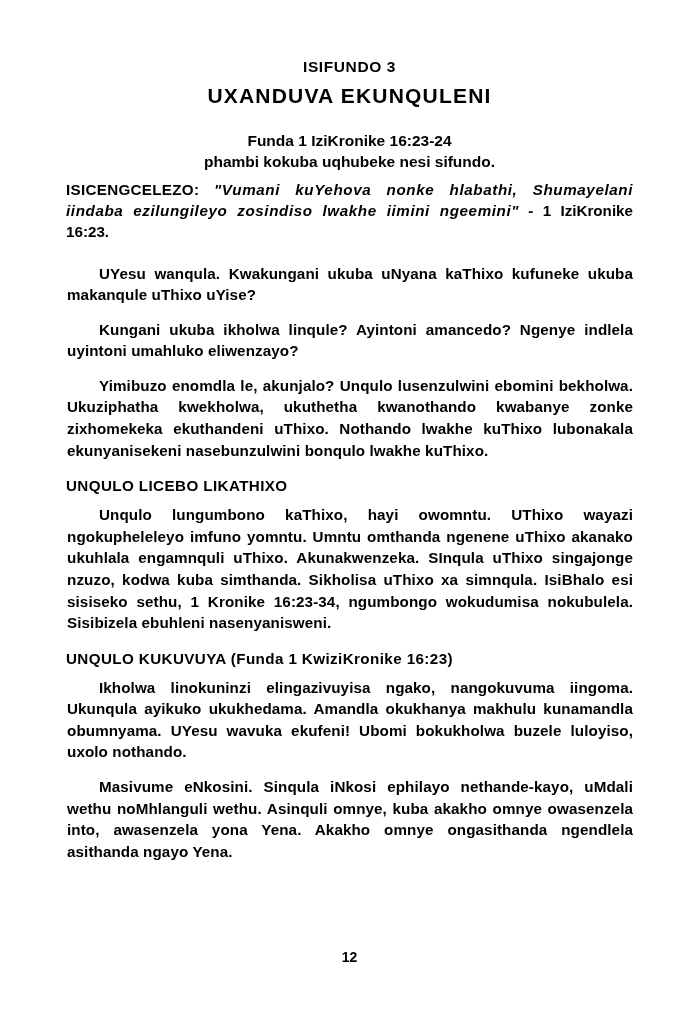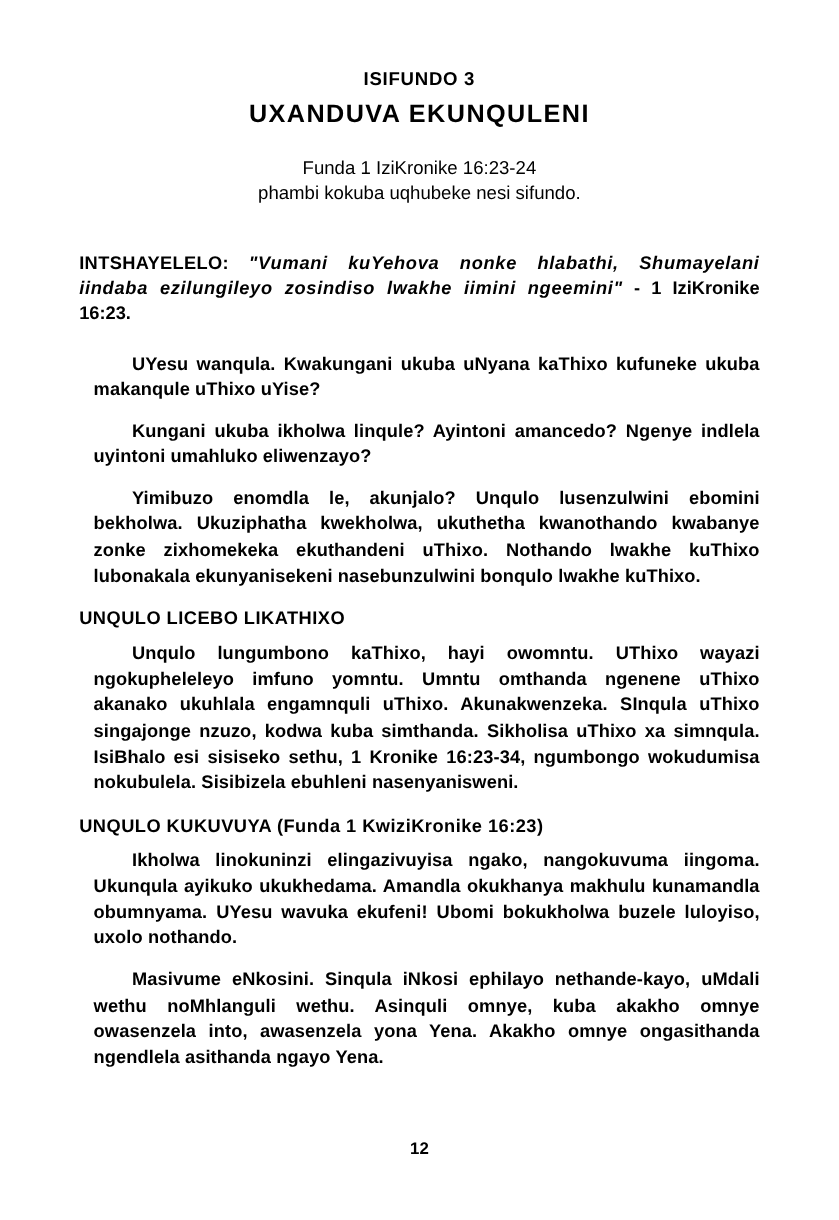--- a/index.html
+++ b/index.html
@@ -32,23 +32,23 @@
   .doc-title {
     text-align: center;
     font-size: 21px;
     font-weight: bold;
     letter-spacing: 1.2px;
     margin: 0 0 22px 0;
   }
   .reading {
     text-align: center;
     font-size: 15.5px;
-    font-weight: normal;
+    font-weight: bold;
     line-height: 1.38;
-    margin: 0 0 36px 0;
+    margin: 0 0 6px 0;
   }
   .reading div { white-space: pre; }
   .memory-block {
     font-size: 15.2px;
     line-height: 1.4;
     font-weight: bold;
     margin: 0 0 20px 0;
     text-align: justify;
   }
   .memory-label {
@@ -65,21 +65,21 @@
   }
   h2.section {
     font-size: 15.2px;
     font-weight: bold;
     letter-spacing: 0.4px;
     margin: 0 0 10px 0;
   }
   p.para {
     font-size: 15.2px;
     line-height: 1.42;
-    margin: 0 0 13px 12px;
+    margin: 0 0 13px 1px;
     text-indent: 32px;
     text-align: justify;
     font-weight: bold;
     letter-spacing: 0.1px;
   }
   p.para:last-child { margin-bottom: 0; }
   .block { margin-bottom: 16px; }
   .page-number {
     position: absolute;
     left: 0;
@@ -98,21 +98,21 @@
   <div class="lesson-label">ISIFUNDO 3</div>
 
   <h1 class="doc-title">UXANDUVA EKUNQULENI</h1>
 
   <div class="reading">
     <div>Funda 1 IziKronike 16:23-24</div>
     <div>phambi kokuba uqhubeke nesi sifundo.</div>
   </div>
 
   <div class="memory-block">
-    <span class="memory-label">INTSHAYELELO:</span>
+    <span class="memory-label">ISICENGCELEZO:</span>
     <span class="memory-quote">"Vumani kuYehova nonke hlabathi, Shumayelani iindaba ezilungileyo zosindiso lwakhe iimini ngeemini"</span>
     <span class="memory-ref">- 1 IziKronike 16:23.</span>
   </div>
 
   <div class="block">
     <p class="para">UYesu wanqula. Kwakungani ukuba uNyana kaThixo kufuneke ukuba makanqule uThixo uYise?</p>
     <p class="para">Kungani ukuba ikholwa linqule? Ayintoni amancedo? Ngenye indlela uyintoni umahluko eliwenzayo?</p>
     <p class="para">Yimibuzo enomdla le, akunjalo? Unqulo lusenzulwini ebomini bekholwa. Ukuziphatha kwekholwa, ukuthetha kwanothando kwabanye zonke zixhomekeka ekuthandeni uThixo. Nothando lwakhe kuThixo lubonakala ekunyanisekeni nasebunzulwini bonqulo lwakhe kuThixo.</p>
   </div>
 

